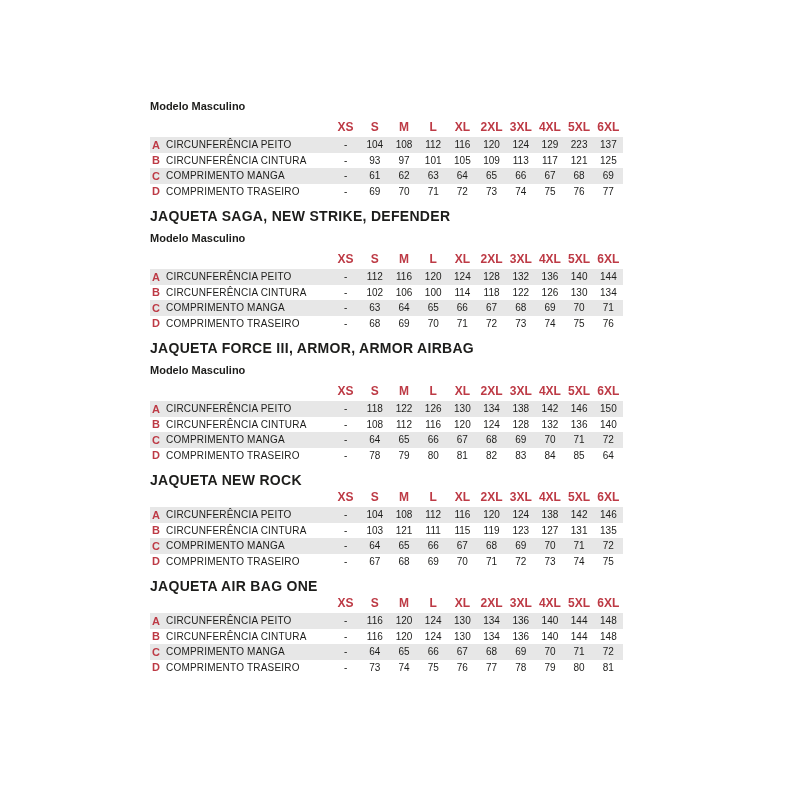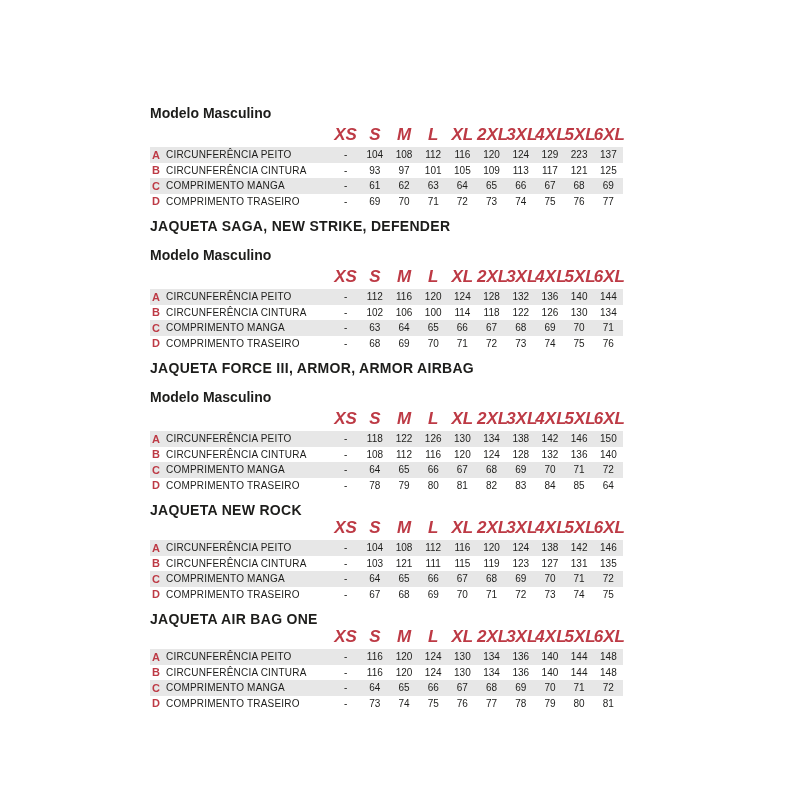--- a/index.html
+++ b/index.html
@@ -24,42 +24,41 @@
   }
   .table-title {
     font-size: 14px;
     line-height: 16px;
     font-weight: 700;
     margin: 0;
     letter-spacing: 0.3px;
     color: #1d1d1b;
   }
   .table-subtitle {
-    font-size: 14px;
+    font-size: 11px;
     line-height: 11px;
     font-weight: 700;
-    margin: 16px 0 6px 0;
+    margin: 9px 0 6px 0;
     color: #1d1d1b;
   }
   table.size-table {
     border-collapse: collapse;
     table-layout: fixed;
     width: 473px;
   }
   table.size-table col.col-letter { width: 16px; }
   table.size-table col.col-label  { width: 165px; }
   table.size-table col.col-size   { width: 29.2px; }
   table.size-table th {
     height: 17px;
     padding: 0 0 2px 0;
-    font-size: 17px;
+    font-size: 12px;
     font-weight: 700;
     text-align: center;
     vertical-align: middle;
-    font-style: italic;
   }
   table.size-table td {
     height: 15.5px;
     padding: 0;
     font-size: 10px;
     text-align: center;
     vertical-align: middle;
     white-space: nowrap;
   }
   table.size-table td.cell-letter {

